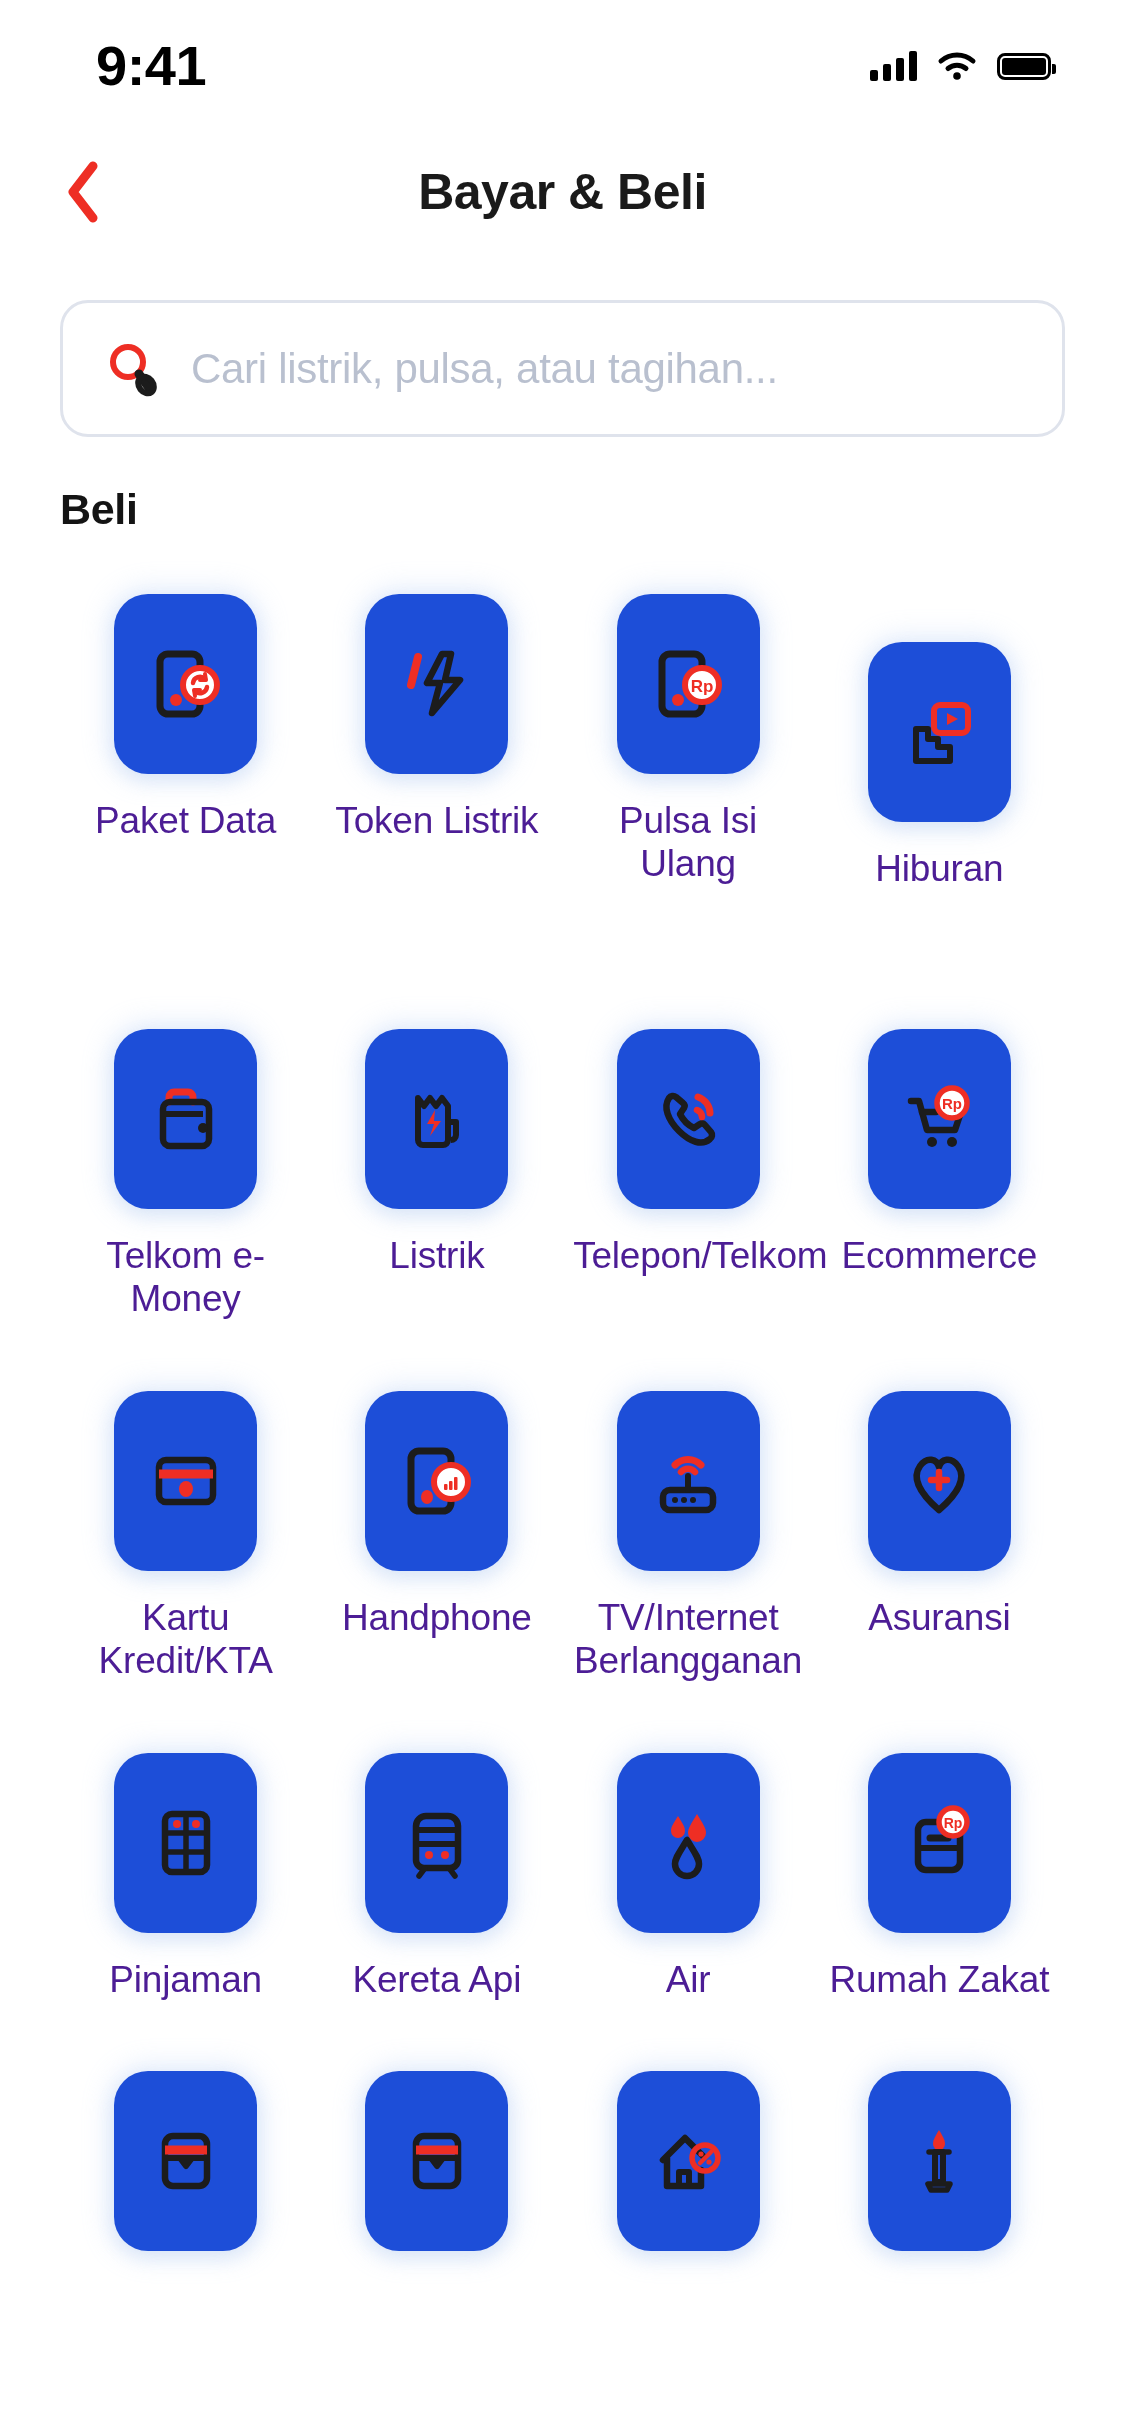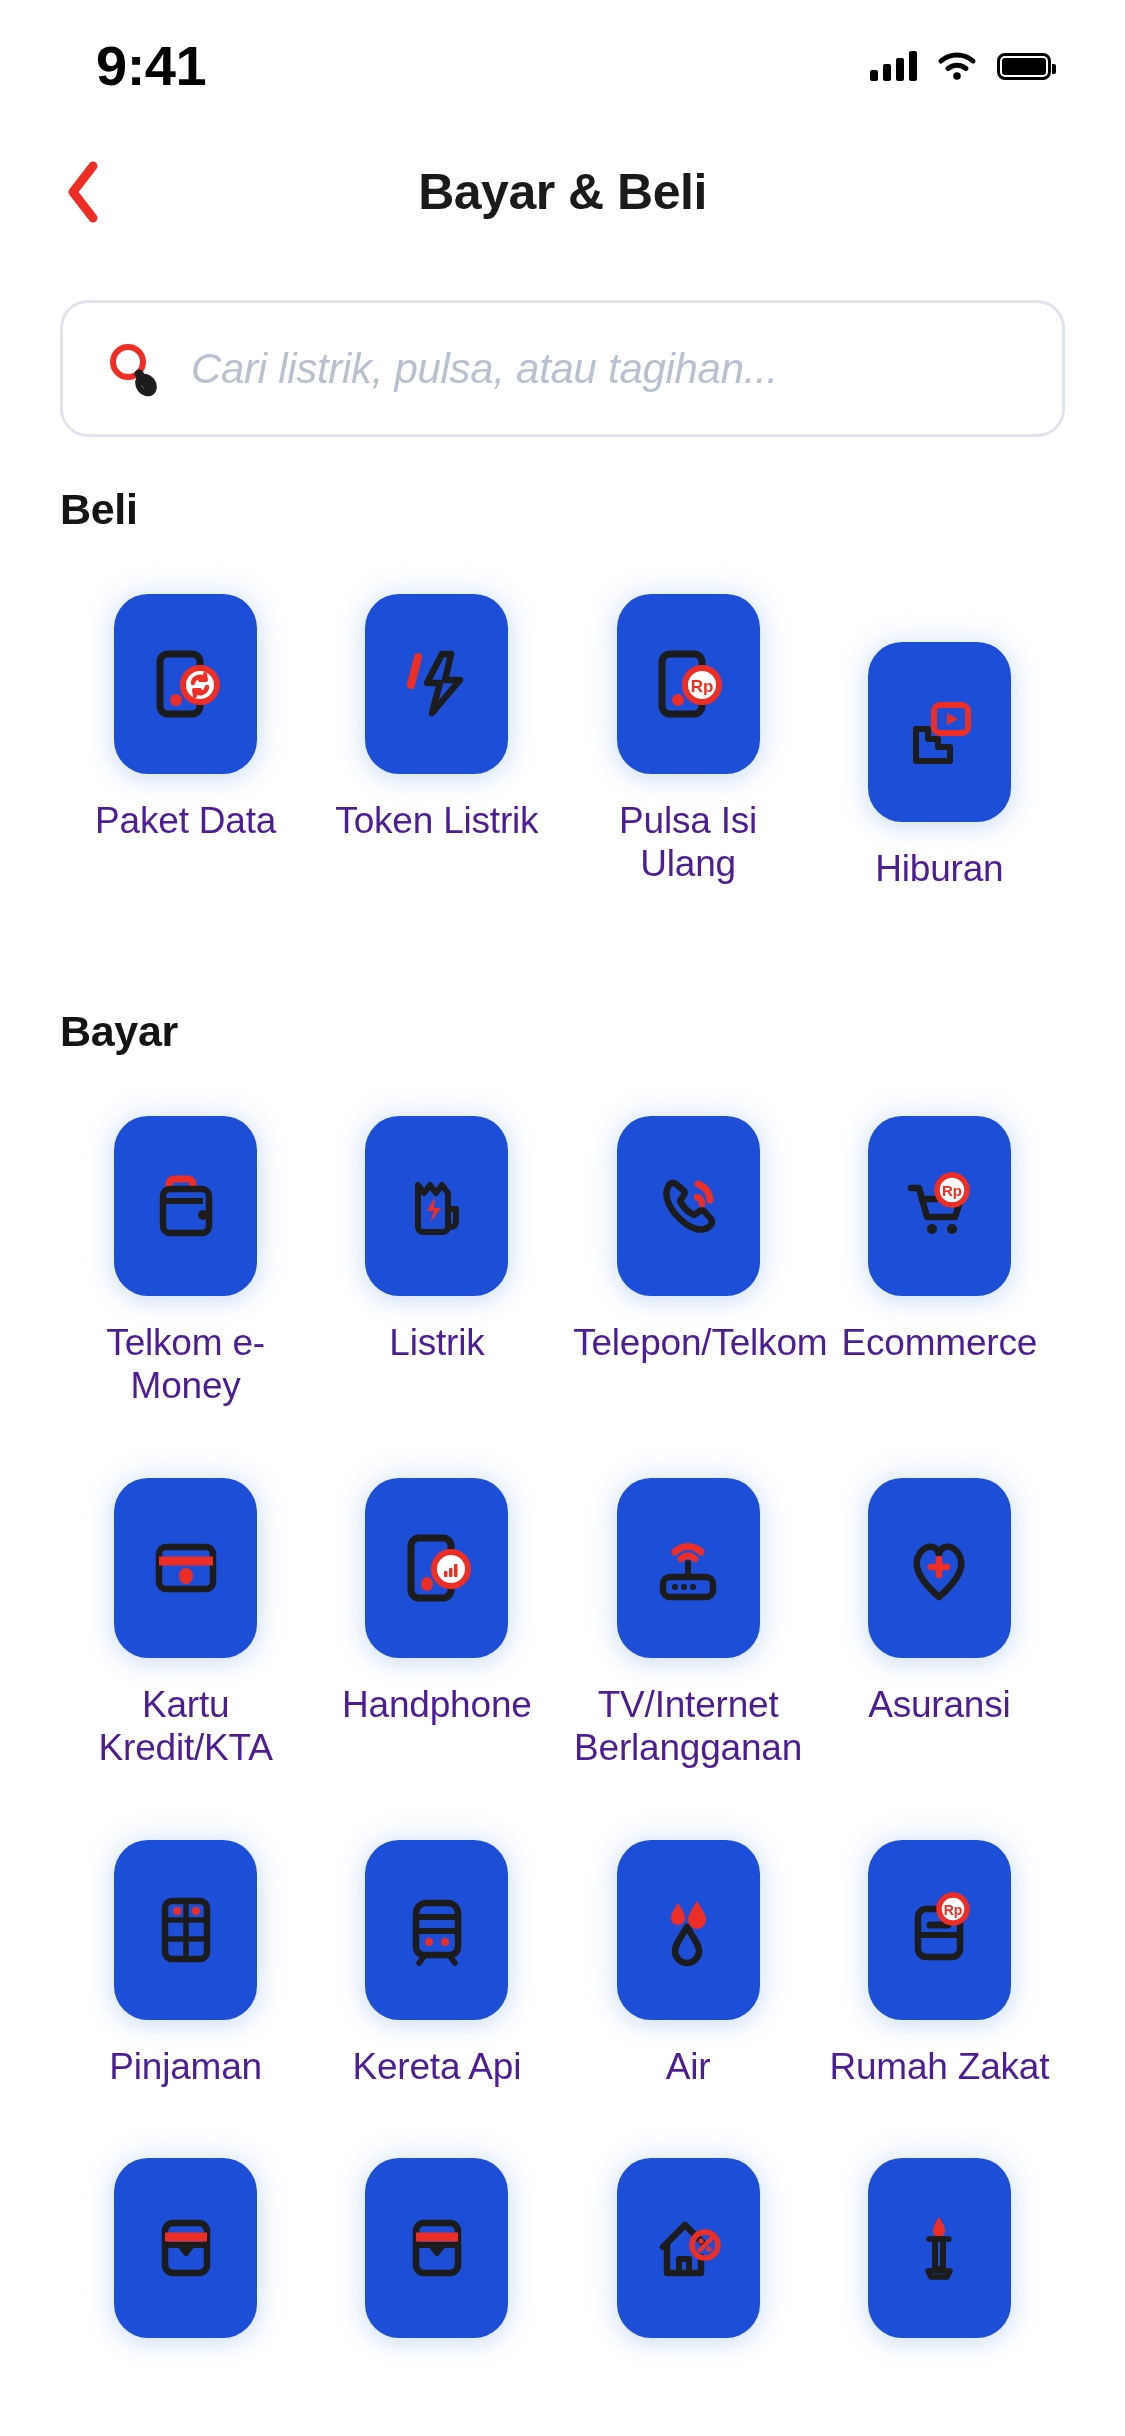--- a/index.html
+++ b/index.html
@@ -46,21 +46,21 @@
   .back-btn {
     position:absolute; left:48px; top:50%; transform:translateY(-50%);
     width:70px; height:70px; display:flex; align-items:center; justify-content:center;
     cursor:pointer;
   }
   .page-title {
     font-size:50px; font-weight:700; color:#1a1a1a; letter-spacing:-0.5px;
   }
 
   
-  .search-wrap { padding:48px 60px 0 60px;font-style:italic; }
+  .search-wrap { padding:48px 60px 0 60px; }
   .search-box {
     height:137px; border:3px solid #dfe3ec; border-radius:28px;
     display:flex; align-items:center; padding:0 42px; gap:30px; background:#fff;
   }
   .search-placeholder {
     font-size:42px; color:#b9c0cf; letter-spacing:-0.3px;
   }
 
   
   .section { padding:0 60px; }
@@ -187,21 +187,20 @@
             <path d="M32 40 v10 M42 50 v8" stroke="#1C1C1C" stroke-width="6"></path>
           </svg>
         </div>
         <div class="cell-label">Hiburan</div>
       </div>
 
     </div>
   </div>
 
   <div class="section sec-bayar">
-    <div class="section-title">Bayar</div>
     <div class="grid">
 
       <div class="cell">
         <div class="tile">
           <svg width="86" height="86" viewBox="0 0 86 86">
             <path d="M26 26 v-5 a5 5 0 0 1 5 -5 h14 a5 5 0 0 1 5 5 v5" stroke="#EE2E24" stroke-width="7" fill="none" stroke-linecap="round"></path>
             <rect x="20" y="26" width="46" height="44" rx="7" fill="none" stroke="#1C1C1C" stroke-width="6.5"></rect>
             <path d="M20 38 h40" stroke="#1C1C1C" stroke-width="6"></path>
             <circle cx="60" cy="52" r="5" fill="#1C1C1C"></circle>
           </svg>

